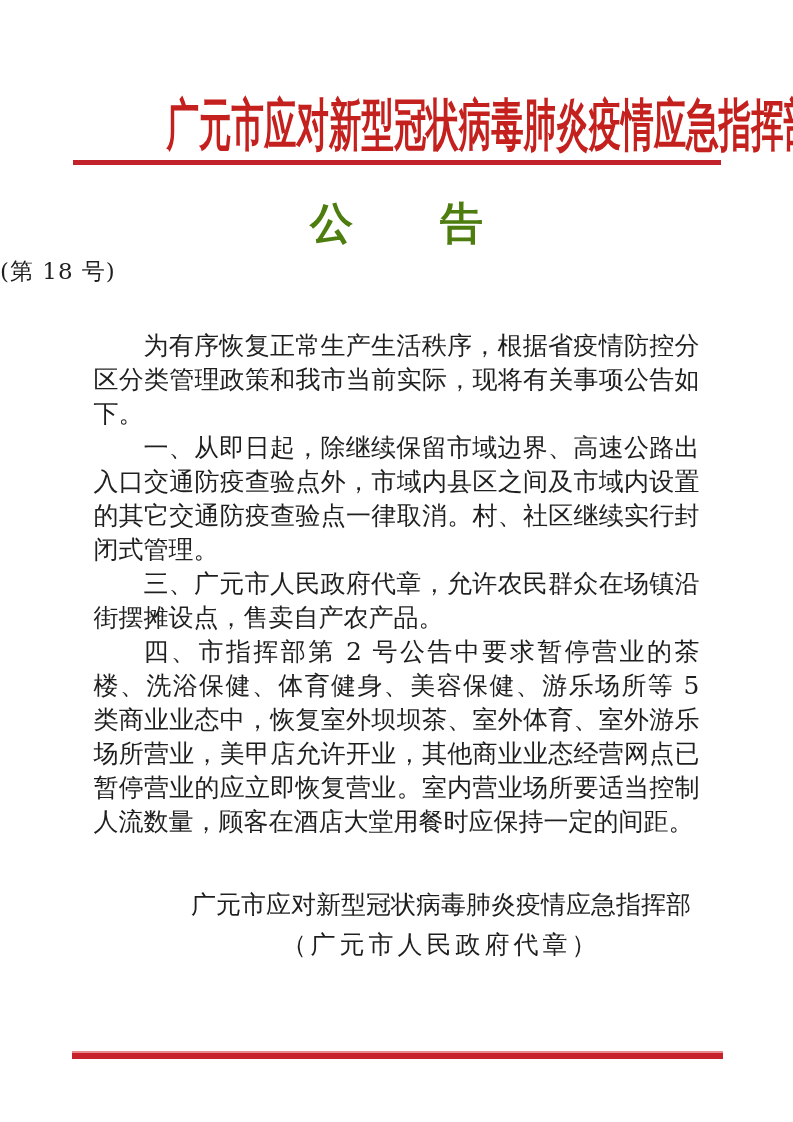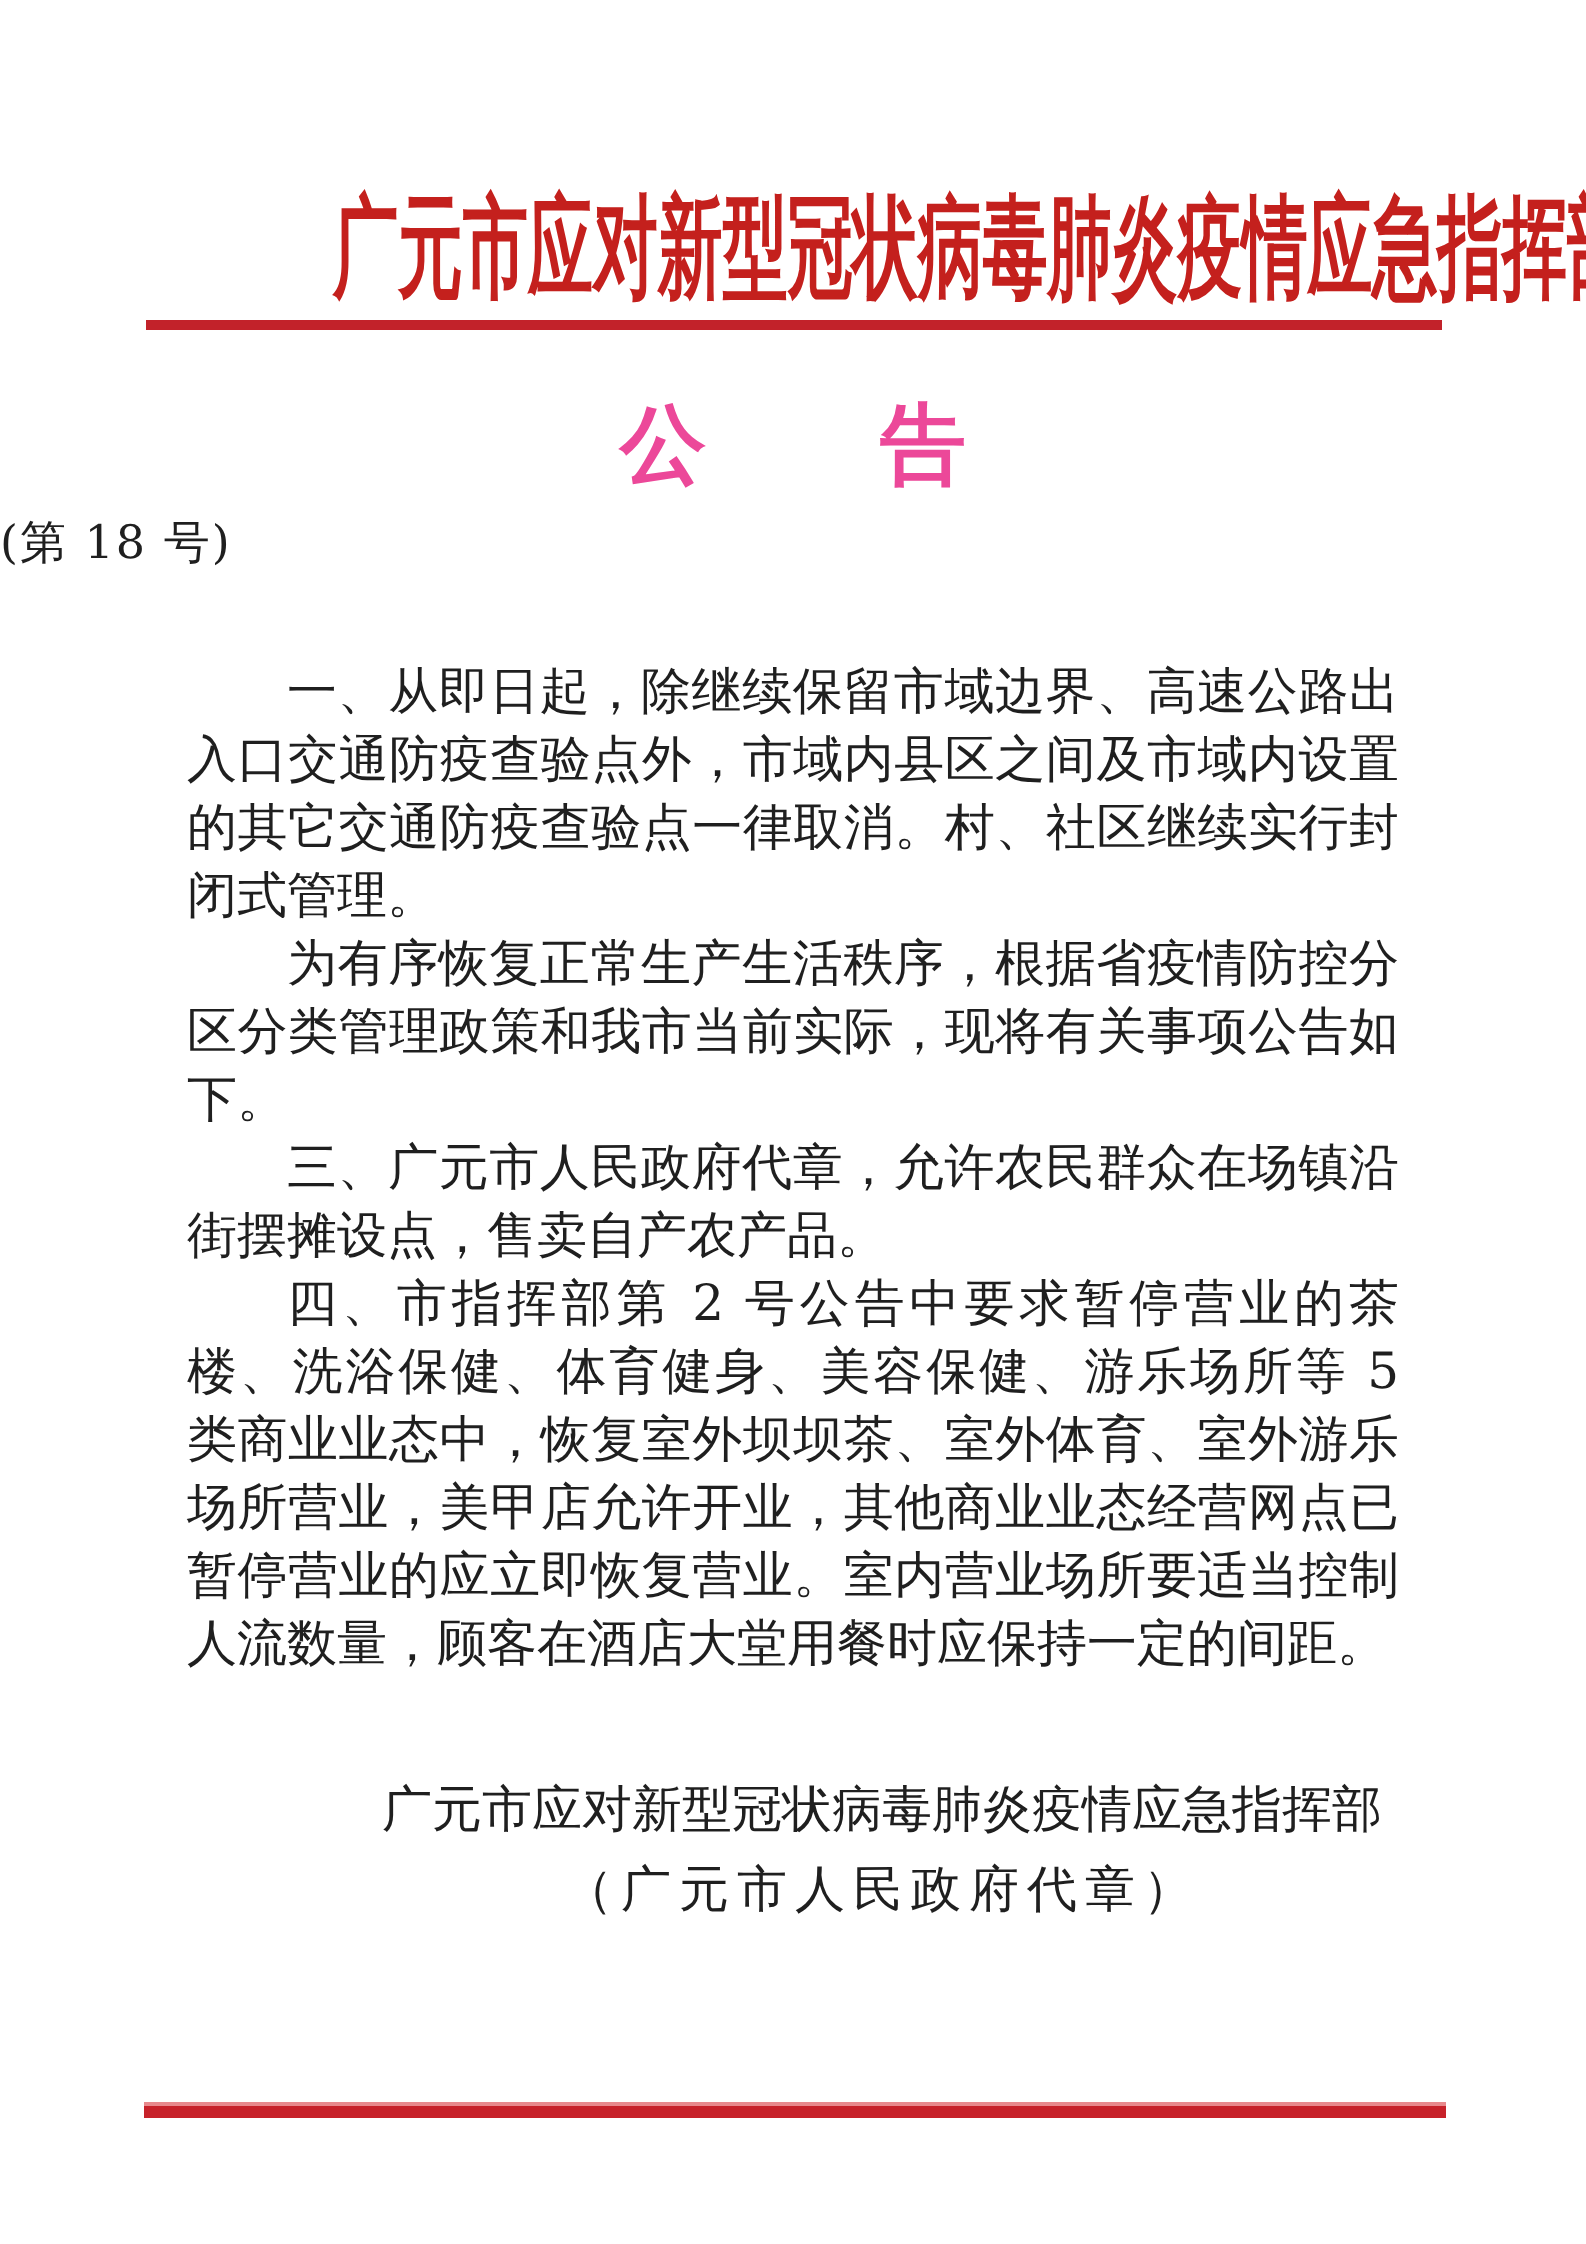--- a/index.html
+++ b/index.html
@@ -37,21 +37,21 @@
     height: 2px;               
     border-top: 3px solid var(--red-rule);
     border-bottom: 2px solid var(--red-rule);
   }
   
   .notice-title {
     margin-top: 34px;
     text-align: center;
     font-size: 43px;
     font-weight: bold;
-    color: #ec4899;
+    color: #4d7c0f;
     word-spacing: 72px;       
     line-height: 1.15;
   }
   .notice-number {
     margin-top: 8px;
     text-align: left;
     font-size: 23px;
     letter-spacing: 1px;
   }
   
@@ -95,22 +95,22 @@
 
   <div class="header-issuer">广元市应对新型冠状病毒肺炎疫情应急指挥部</div>
 
   <div class="double-rule"></div>
 
   <div class="notice-title">公 告</div>
 
   <div class="notice-number">(第 18 号)</div>
 
   <div class="body-text">
+    <p>为有序恢复正常生产生活秩序，根据省疫情防控分区分类管理政策和我市当前实际，现将有关事项公告如下。</p>
     <p>一、从即日起，除继续保留市域边界、高速公路出入口交通防疫查验点外，市域内县区之间及市域内设置的其它交通防疫查验点一律取消。村、社区继续实行封闭式管理。</p>
-    <p>为有序恢复正常生产生活秩序，根据省疫情防控分区分类管理政策和我市当前实际，现将有关事项公告如下。</p>
     <p>三、广元市人民政府代章，允许农民群众在场镇沿街摆摊设点，售卖自产农产品。</p>
     <p>四、市指挥部第 2 号公告中要求暂停营业的茶楼、洗浴保健、体育健身、美容保健、游乐场所等 5 类商业业态中，恢复室外坝坝茶、室外体育、室外游乐场所营业，美甲店允许开业，其他商业业态经营网点已暂停营业的应立即恢复营业。室内营业场所要适当控制人流数量，顾客在酒店大堂用餐时应保持一定的间距。</p>
   </div>
 
   <div class="signature">
     <div class="sig-issuer">广元市应对新型冠状病毒肺炎疫情应急指挥部</div>
     <div class="sig-on-behalf">（广元市人民政府代章）</div>
 
   </div>
 

